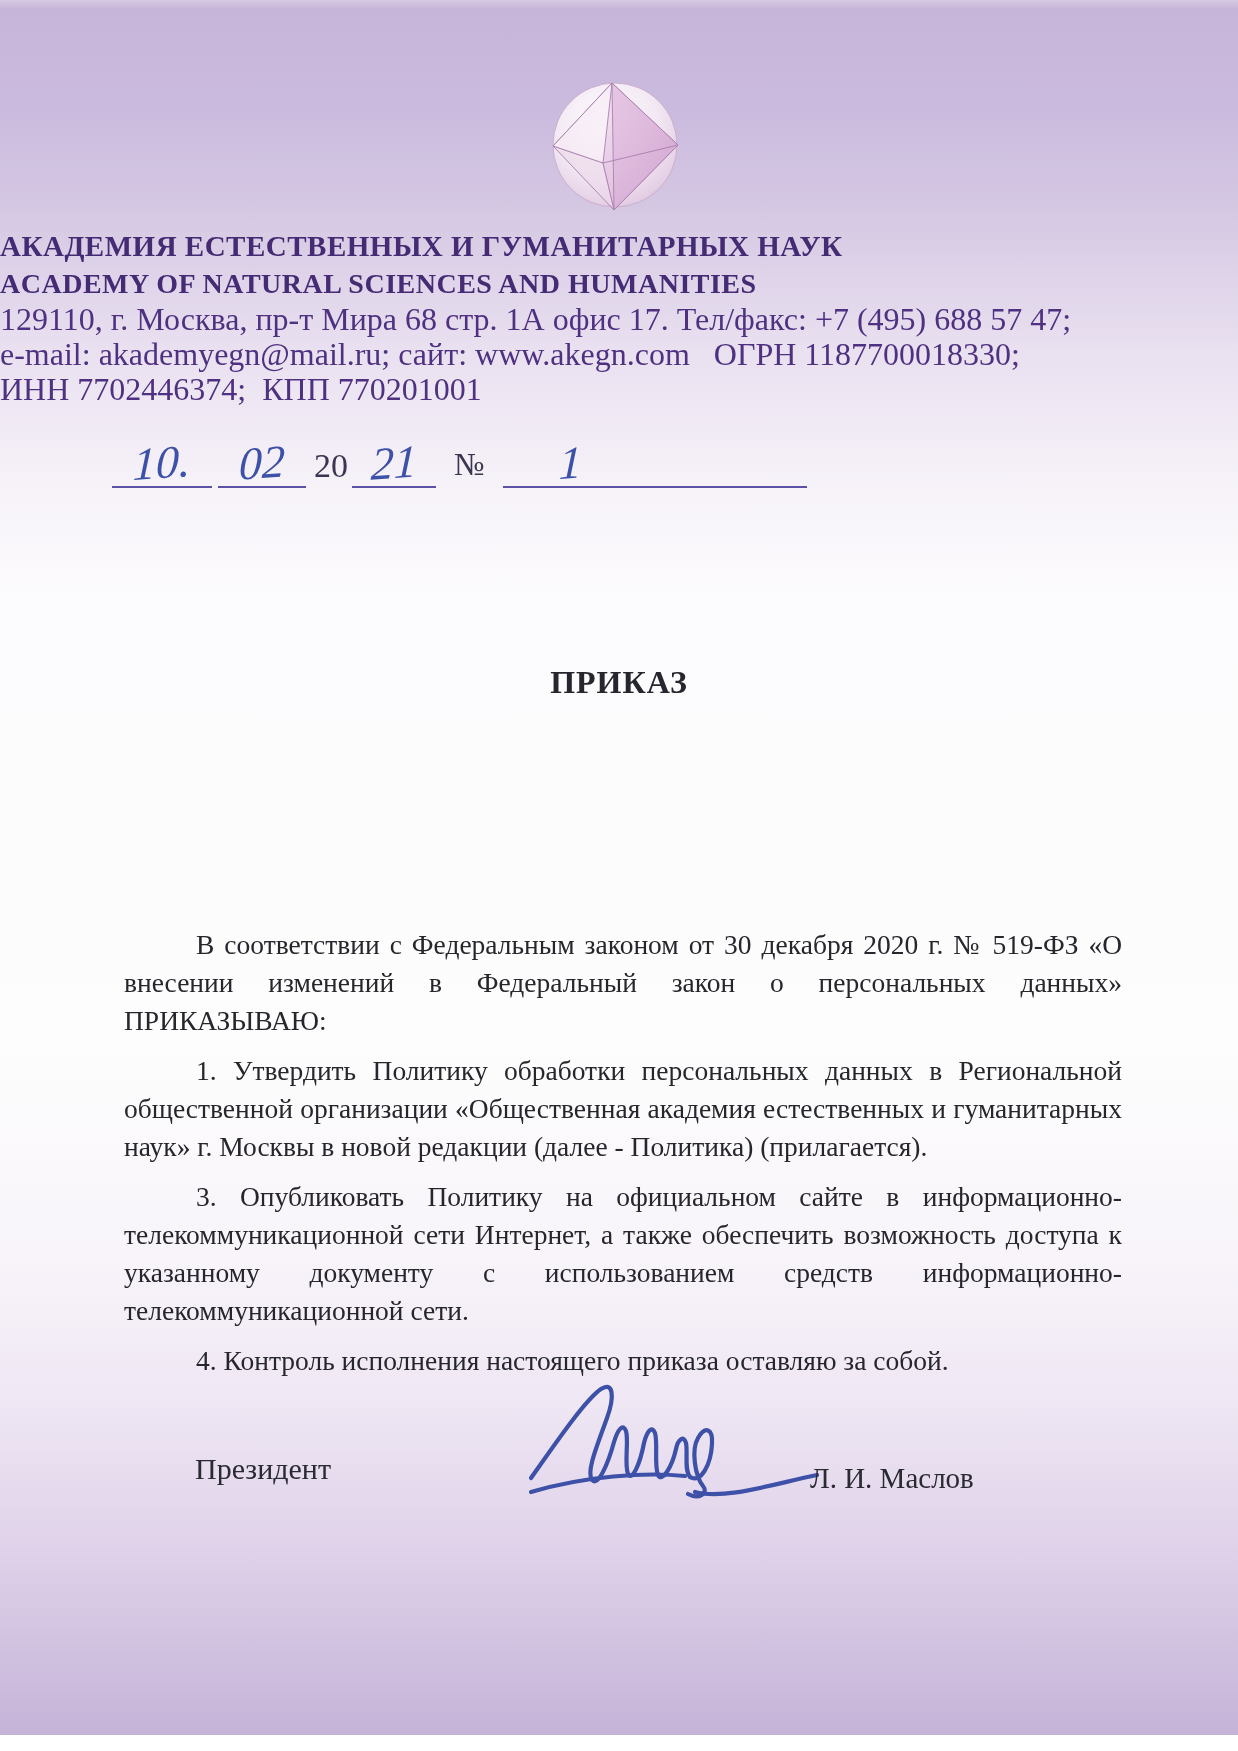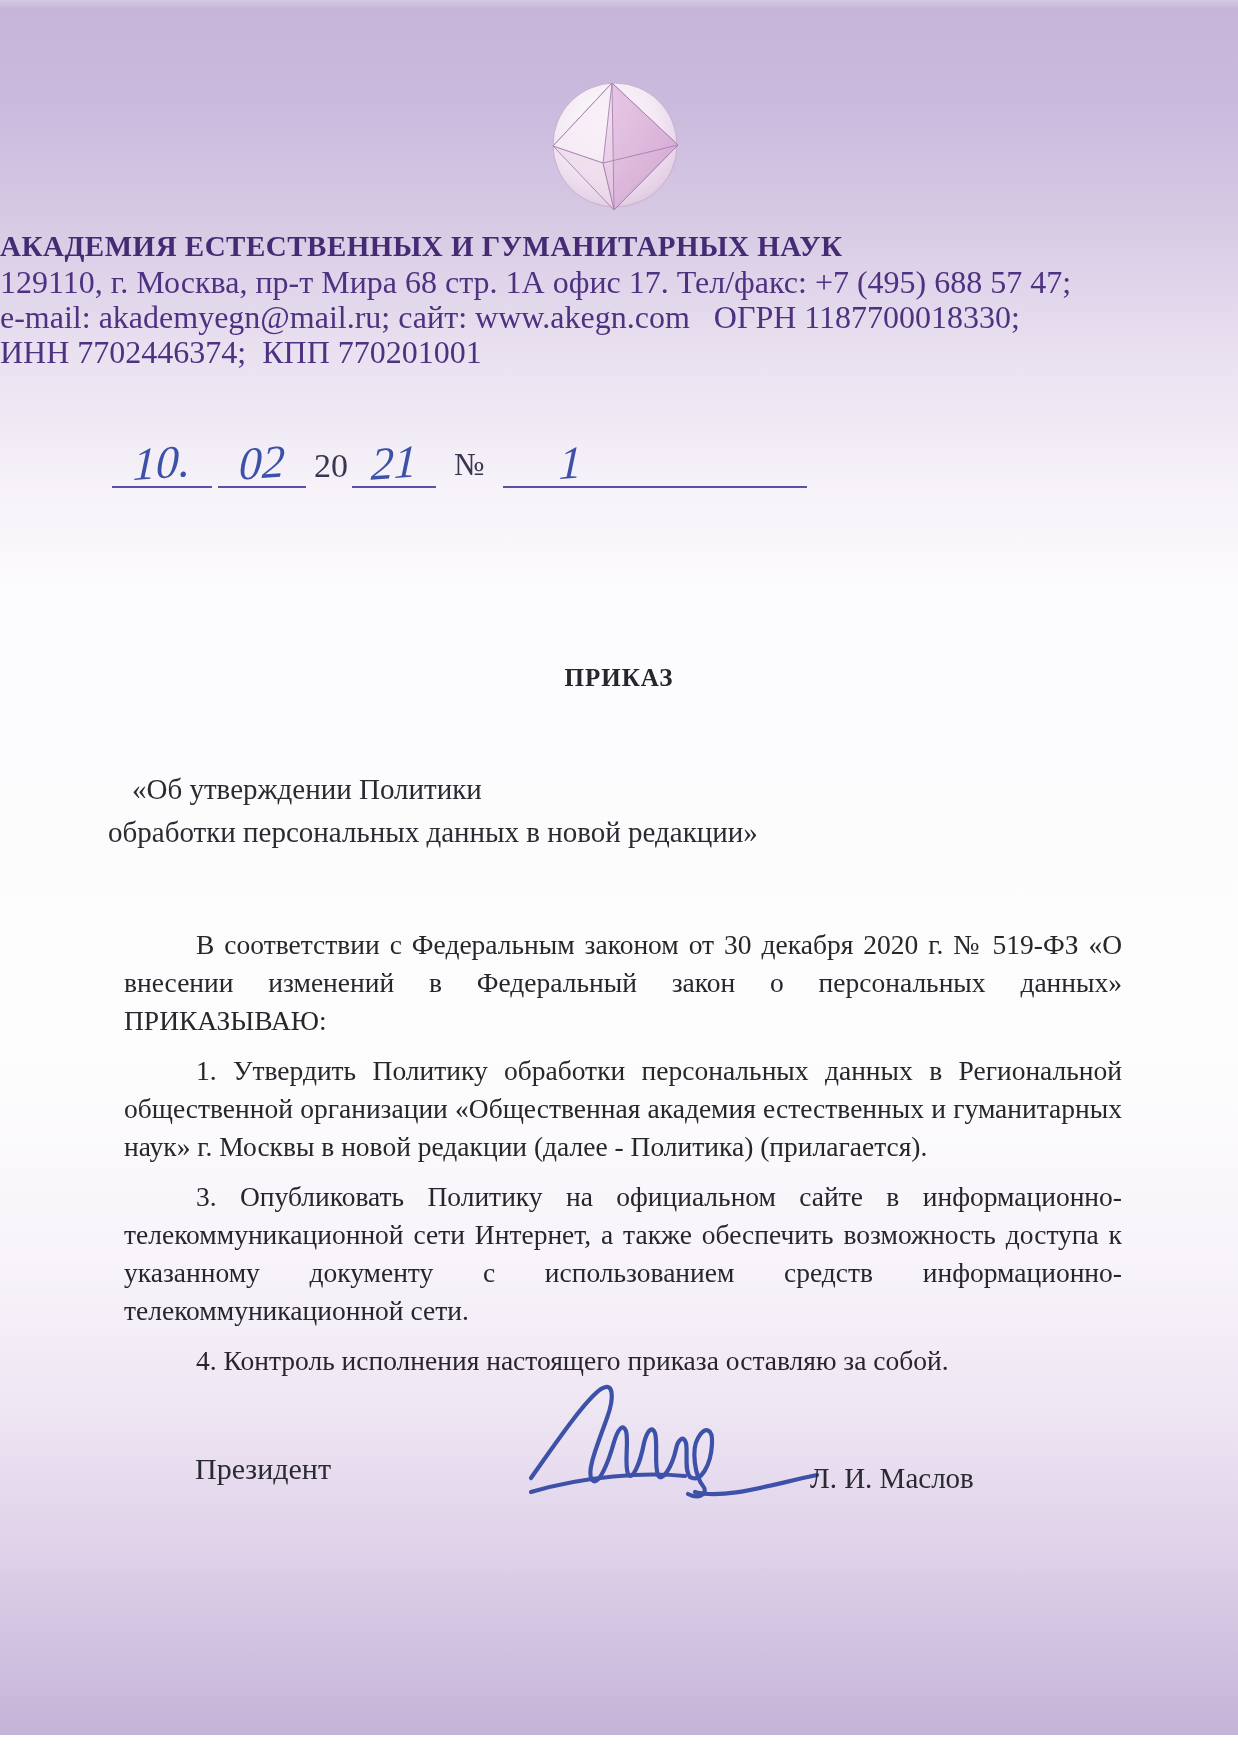--- a/index.html
+++ b/index.html
@@ -40,21 +40,21 @@
   .cell{display:inline-flex;align-items:flex-end;justify-content:center;border-bottom:2px solid#5b52a6;height:66px;}
   .cell.day{width:100px;}
   .cell.month{width:88px;margin-left:6px;}
   .cell.year{width:84px;}
   .cell.num{width:248px;justify-content:flex-start;padding-left:56px;}
   .hw{font-style:italic;color:#3d51a8;font-size:46px;line-height:46px;transform:rotate(-4deg) skewX(-6deg);font-weight:500;}
   .printed{font-size:34px;line-height:40px;color:#3c3552;margin:0 4px 2px 8px;}
   .nosign{font-size:32px;line-height:40px;color:#3c3552;margin:0 18px 4px 18px;}
   
   .title{position:absolute;left:0;top:664px;width:100%;text-align:center;
-    font-size:25px;font-weight:bold;color:#26262e;letter-spacing:1px;}
+    font-size:32px;font-weight:bold;color:#26262e;letter-spacing:1px;}
   
   .subject{position:absolute;left:108px;top:768px;font-size:29px;line-height:43px;color:#2a2a32;}
   .subject .first{padding-left:24px;}
   
   .body-text{position:absolute;left:112px;top:914px;width:1022px;
     font-size:27.5px;line-height:38px;color:#26262c;text-align:justify;}
   .body-text p{margin:12px;text-indent:72px;}
   
   .sig-row{position:absolute;left:0;top:1380px;width:100%;height:160px;}
   .sig-role{position:absolute;left:158px;top:72px;font-size:30px;color:#2a2a32;margin-left:37px;}
@@ -97,20 +97,21 @@
       <line x1="67" y1="8" x2="69" y2="135"></line>
       <line x1="67" y1="8" x2="58" y2="88"></line>
       <line x1="8" y1="71" x2="58" y2="88"></line>
       <line x1="58" y1="88" x2="133" y2="70"></line>
       <line x1="58" y1="88" x2="69" y2="135"></line>
     </g>
   </svg>
 
   <div class="letterhead">
     <div class="org-ru">АКАДЕМИЯ ЕСТЕСТВЕННЫХ И ГУМАНИТАРНЫХ НАУК</div>
+    <div class="org-en">ACADEMY OF NATURAL SCIENCES AND HUMANITIES</div>
     <div class="lh-line">129110, г. Москва, пр-т Мира 68 стр. 1А офис 17. Тел/факс: +7 (495) 688 57 47;</div>
     <div class="lh-line">e-mail: akademyegn@mail.ru; сайт: www.akegn.com   ОГРН 1187700018330;</div>
     <div class="lh-line">ИНН 7702446374;  КПП 770201001</div>
   </div>
 
   <div class="date-line">
     <span class="cell day">
         <i class="hw">10.</i>
       </span>
     <span class="cell month">
@@ -121,24 +122,20 @@
         <i class="hw">21</i>
       </span>
     <span class="nosign">№</span>
     <span class="cell num">
         <i class="hw">1</i>
       </span>
   </div>
 
   <div class="title">ПРИКАЗ</div>
 
-  <div class="subject">
-    <div class="first">«Об утверждении Политики</div>
-    <div>обработки персональных данных в новой редакции»</div>
-  </div>
 
   <div class="body-text">
     <p>В соответствии с Федеральным законом от 30 декабря 2020 г. № 519-ФЗ «О внесении изменений в Федеральный закон о персональных данных» ПРИКАЗЫВАЮ:</p>
     <p>1.  Утвердить Политику обработки персональных данных в Региональной общественной организации «Общественная академия естественных и гуманитарных наук» г. Москвы в новой редакции (далее - Политика) (прилагается).</p>
     <p>3.  Опубликовать Политику на официальном сайте в информационно-телекоммуникационной сети Интернет, а также обеспечить возможность доступа к указанному документу с использованием средств информационно-телекоммуникационной сети.</p>
     <p>4.  Контроль исполнения настоящего приказа оставляю за собой.</p>
   </div>
 
   <div class="sig-row">
     <span class="sig-role">Президент</span>

